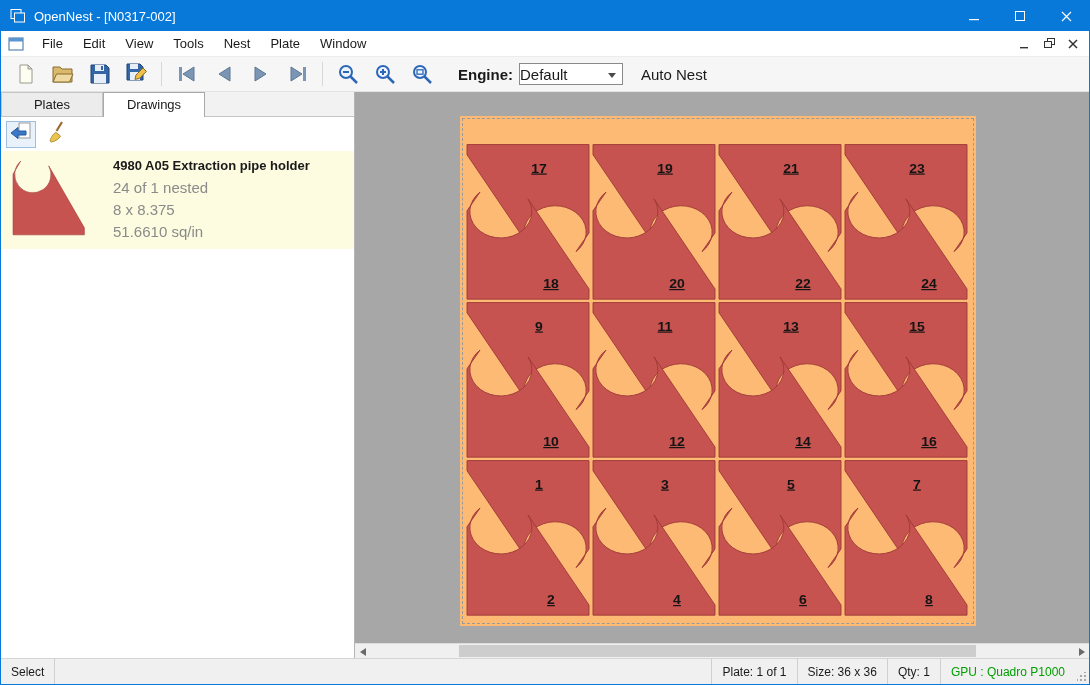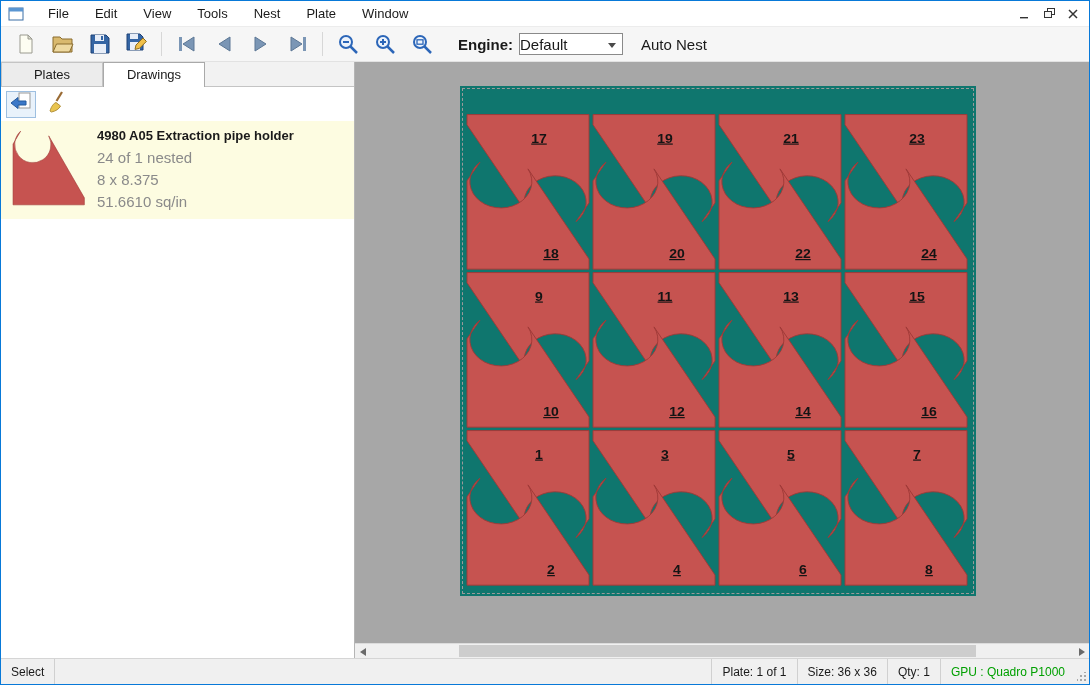--- a/index.html
+++ b/index.html
@@ -10,21 +10,21 @@
     font-family:"Liberation Sans","DejaVu Sans",sans-serif;color:#1a1a1a;
     position:relative;overflow:hidden;
   }
   
   .titlebar{height:30px;background:var(--c-titlebar,#0879d8);display:flex;align-items:center;flex:0 0 auto;}
   .app-icon{margin:0 8px 0 9px;display:flex;}
   .title-text{color:#fff;font-size:13px;}
   .win-controls{margin-left:auto;display:flex;height:100%;}
   .wbtn{width:46px;height:100%;display:flex;align-items:center;justify-content:center;cursor:default;}
   
-  .menubar{height:26px;background:#fff;display:flex;align-items:center;font-size:13px;flex:0 0 auto;border-bottom:1px solid #ececec;gap:6px;}
+  .menubar{height:26px;background:#fff;display:flex;align-items:center;font-size:13px;flex:0 0 auto;border-bottom:1px solid #ececec;}
   .mdi-doc-icon{margin:0 8px 0 7px;display:flex;}
   .menu-item{padding:4px 10px;cursor:default;}
   .mdi-controls{margin-left:auto;display:flex;align-items:center;margin-right:4px;}
   .mdi-btn{width:24px;height:20px;display:flex;align-items:center;justify-content:center;}
   
   .toolbar{height:35px;background:#f6f6f6;display:flex;align-items:center;flex:0 0 auto;border-bottom:1px solid #e2e2e2;padding-left:6px;font-size:15px;}
   .tbtn{width:37px;height:30px;display:flex;align-items:center;justify-content:center;}
   .tsep{width:1px;height:24px;background:#d7d7d7;margin:0 6px;}
   .engine-label{font-weight:bold;margin:0 6px 0 18px;}
   .combo{width:104px;height:22px;background:#fff;border:1px solid #8a8a8a;display:flex;align-items:center;position:relative;}
@@ -33,27 +33,27 @@
   
   .main{flex:1;display:flex;min-height:0;}
   .sidebar{width:354px;flex:0 0 auto;display:flex;flex-direction:column;background:#f2f2f2;border-right:1px solid #b5b5b5;}
   .tabs{display:flex;height:25px;flex:0 0 auto;align-items:center;border-bottom:1px solid #c4c4c4;background:#f2f2f2;}
   .tab{width:102px;text-align:center;font-size:13px;padding:4px 0;background:#ececec;border:1px solid #c4c4c4;border-bottom:none;cursor:default;}
   .tab.active{background:#fff;position:relative;margin-bottom:-1px;padding-bottom:5px;border-color:#a9a9a9;}
   .side-body{flex:1;background:#fff;display:flex;flex-direction:column;min-height:0;}
   .side-toolbar{height:34px;display:flex;align-items:center;padding-left:5px;gap:7px;flex:0 0 auto;}
   .sbtn{width:30px;height:27px;display:flex;align-items:center;justify-content:center;}
   .sbtn.framed{border:1px solid #9ebfe0;background:#e9f2fb;}
-  .drawing-item{display:flex;gap:8px;padding:7px 8px;background:var(--c-sel,#fdfce1);cursor:default;align-items:center;}
+  .drawing-item{display:flex;gap:24px;padding:7px 8px;background:var(--c-sel,#fdfce1);cursor:default;align-items:center;}
   .d-info{display:flex;flex-direction:column;}
   .d-title{font-weight:bold;font-size:13px;margin-bottom:4px;}
   .d-sub{font-size:15px;color:#8a8a8a;line-height:1.45;}
   
   .canvas{flex:1;position:relative;background:#a7a7a7;overflow:hidden;}
-  .plate{position:absolute;left:105px;top:24px;width:516px;height:510px;background:#0f766e;padding:26px 0 0 5px;}
+  .plate{position:absolute;left:105px;top:24px;width:516px;height:510px;background:#fdba74;padding:26px 0 0 5px;}
   .plate::before{content:'';position:absolute;inset:2px;border:1px dashed #9a9a9a;pointer-events:none;}
   .nest-grid{display:grid;grid-template-columns:repeat(4,126px);width:504px;}
   .nest-cell{width:126px;height:158px;display:block;cursor:default;}
   .part{fill:var(--c-part,#c65350);stroke:var(--c-part-stroke,#9e3a37);stroke-width:1;}
   .part-num{font-family:"Liberation Sans","DejaVu Sans",sans-serif;font-size:14px;font-weight:bold;fill:#141414;text-decoration:underline;text-anchor:middle;}
   .hscroll{position:absolute;left:0;right:0;bottom:0;height:15px;background:#f0f0f0;border-top:1px solid #dcdcdc;}
   .hs-thumb{position:absolute;left:104px;width:517px;top:1px;bottom:1px;background:#cdcdcd;}
   .hs-arrow{position:absolute;top:0;width:15px;height:15px;display:flex;align-items:center;justify-content:center;}
   .hs-arrow.left{left:0;}.hs-arrow.right{right:0;}
   
@@ -64,20 +64,46 @@
   .sb-right{margin-left:auto;border-left:1px solid #d0d0d0;}
   .sb-bl{border-left:1px solid #d0d0d0;}
   .sb-gpu{color:var(--c-gpu,#00a000);}
   .grip{width:14px;height:100%;display:flex;align-items:flex-end;justify-content:flex-end;padding:0 2px 2px 0;}
 </style>
 </head>
 <body>
 
 <div class="window" style="--c-titlebar: #0879d8; --c-part: #c65350; --c-part-stroke: #9e3a37; --c-gpu: #00a000; --c-sel: #fdfce1;">
 
+  <div class="titlebar">
+    <span class="app-icon">
+      <svg width="16" height="16" viewBox="0 0 16 16">
+          <rect x="1" y="1.5" width="10" height="9" fill="none" stroke="#fff"></rect>
+          <rect x="4.5" y="5" width="10" height="9" fill="#0879d8" stroke="#fff"></rect>
+        </svg>
+    </span>
+    <span class="title-text">OpenNest - [N0317-002]</span>
+    <div class="win-controls">
+      <div class="wbtn">
+          <svg width="10" height="10">
+            <rect y="8" width="10" height="1.2" fill="#fff"></rect>
+          </svg>
+        </div>
+      <div class="wbtn">
+          <svg width="10" height="10">
+            <rect x="0.5" y="0.5" width="9" height="9" fill="none" stroke="#fff"></rect>
+          </svg>
+        </div>
+      <div class="wbtn">
+          <svg width="11" height="11">
+            <path d="M1 1l9 9M10 1l-9 9" stroke="#fff" stroke-width="1.2"></path>
+          </svg>
+        </div>
+    </div>
+  </div>
 
   <div class="menubar">
     <span class="mdi-doc-icon">
       <svg width="16" height="14" viewBox="0 0 16 14">
           <rect x="1" y="1" width="14" height="12" fill="#fff" stroke="#3b6ea5"></rect>
           <rect x="1" y="1" width="14" height="3.5" fill="#5a96d2"></rect>
         </svg>
     </span>
     <span class="menu-item">File</span>
     <span class="menu-item">Edit</span>

